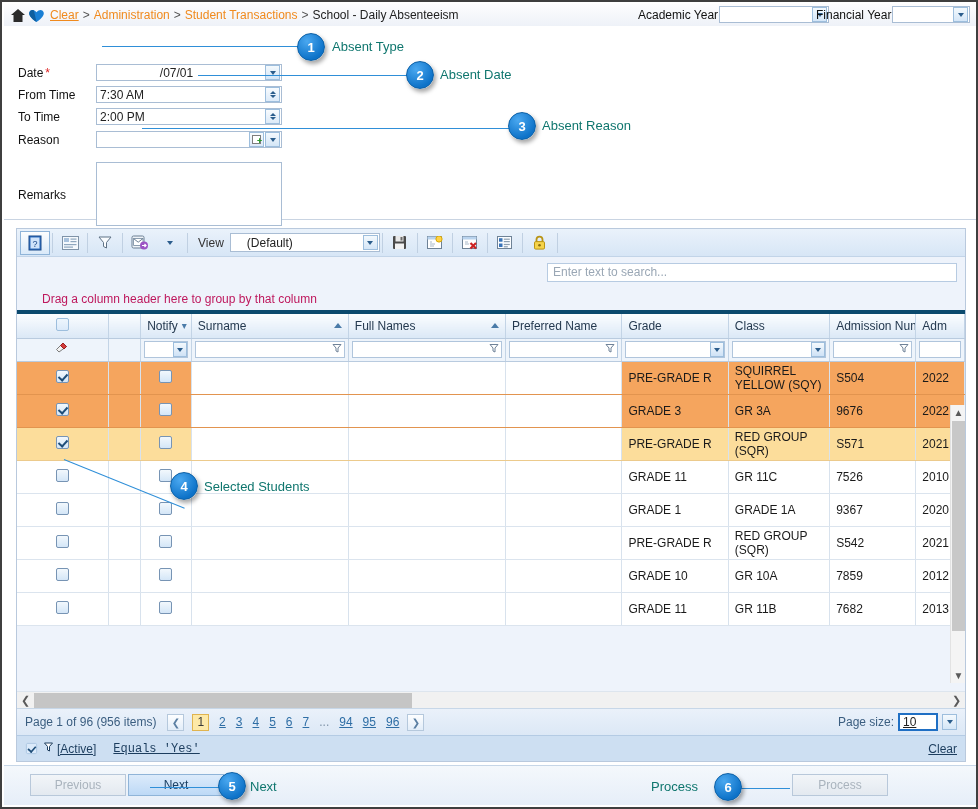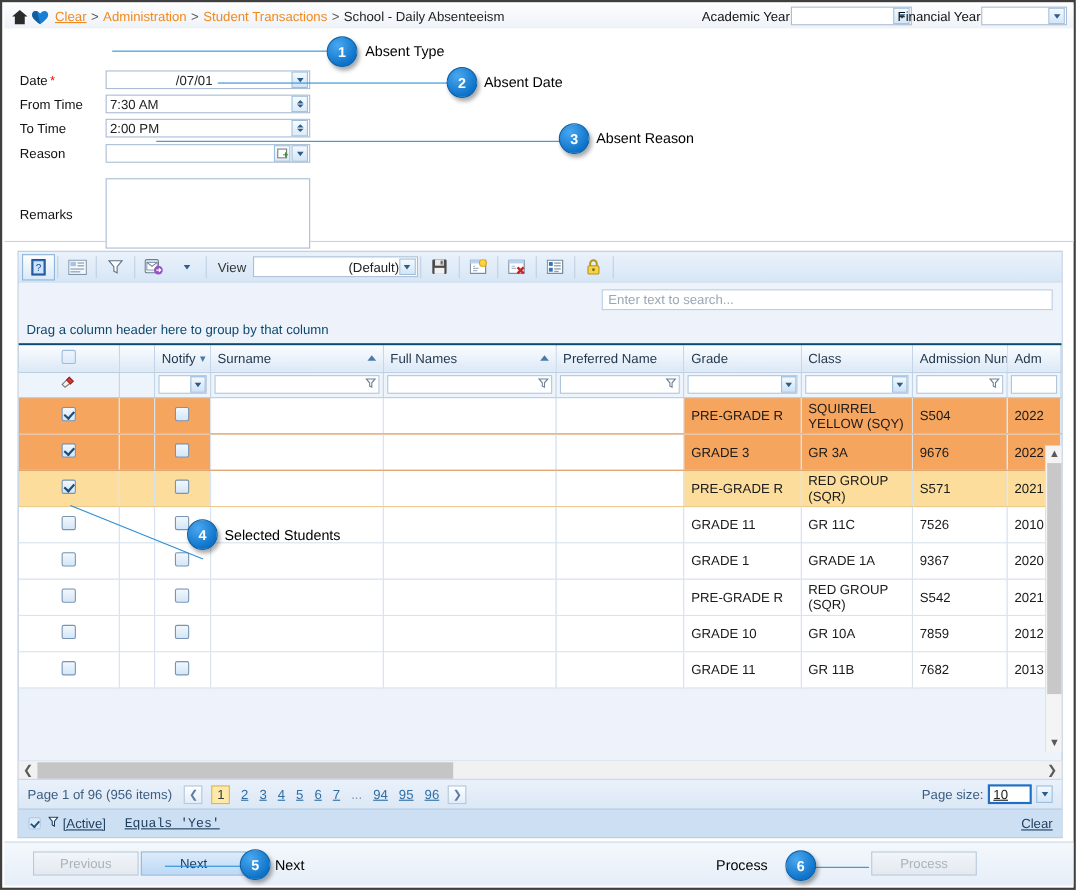--- a/index.html
+++ b/index.html
@@ -89,21 +89,21 @@
     position:absolute;
     width:28px;height:28px;border-radius:50%;
     background: radial-gradient(circle at 35% 28%, #4aa8f0, #0d72c8 72%);
     border:1px solid #0b5fa5;
     color:#fff; font-weight:bold; font-size:13px;
     display:flex;align-items:center;justify-content:center;
     box-shadow:2px 3px 4px rgba(0,0,0,0.35);
     z-index: 30;
   }
   .callout-text {
-    position:absolute; font-size:13px; color:#000000; z-index:30;
+    position:absolute; font-size:13px; color:#0f766e; z-index:30;
     font-family:"Liberation Sans", sans-serif;
   }
   .lead { position:absolute; background:#2f8fd8; height:1px; z-index:25; }
 
   
   .grid-wrap {
     position:absolute; left:14px; top:226px; width:950px; height:534px;
     border:1px solid #b9c9dd; background:#eef3fb;
   }
   .gtoolbar {
@@ -113,39 +113,39 @@
   }
   .tbtn {
     width:30px;height:24px; display:flex;align-items:center;justify-content:center;
     border:1px solid transparent;
   }
   .tbtn.sel { border:1px solid #8fb4d8; background:linear-gradient(to bottom,#fdfefe,#d9e9f9); }
   .tsep { width:1px;height:20px;background:#c0d0e2; margin:0 2px; }
   .tlabel { font-size:12px; color:#333; margin:0 6px 0 8px;}
   .view-sel {
     width:150px;height:19px;border:1px solid #a9bdd4;background:#fff;
-    display:flex;align-items:center;justify-content:flex-end;
+    display:flex;align-items:center;justify-content:space-between;
     font-size:12px; padding-left:16px;
   }
   .view-sel .arrow-btn { width:15px;height:15px;margin-right:1px;
     background:linear-gradient(to bottom,#f4f9fd,#d4e6f7); border:1px solid #9dbedd;
     display:flex;align-items:center;justify-content:center;}
 
   .search-row {
     height:30px; background:#eef3fb; display:flex; align-items:center;
     justify-content:flex-end; padding-right:8px;
   }
   .search-in {
     width:410px;height:19px;border:1px solid #b7cbe2;background:#fff;
     font-size:12px;color:#9aa7b5; padding-left:5px; display:flex;align-items:center;
   }
   .group-row {
-    height:27px; background:#eef3fb; color:#0c4a6e; font-size:12px;
-    display:flex; align-items:center; padding-left:7px;
-    border-bottom:2px solid #0c4a6e;
+    height:27px; background:#eef3fb; color:#be185d; font-size:12px;
+    display:flex; align-items:center; padding-left:25px;
+    border-bottom:4px solid #0c4a6e;
   }
 
   
   .gtable { width:100%; border-collapse:collapse; table-layout:fixed; }
   .gtable th {
     height:24px; font-size:12px; font-weight:normal; color:#24394f;
     background:linear-gradient(to bottom,#fbfdff,#dbe8f6);
     border-right:1px solid #c3d4e6; border-bottom:1px solid #b9cbdf;
     text-align:left; padding:0 6px; position:relative; white-space:nowrap;
     overflow:hidden;

